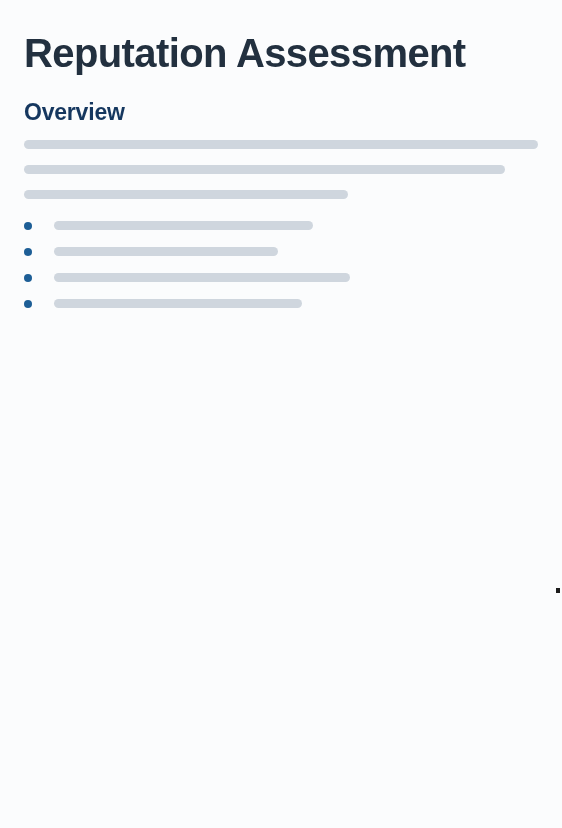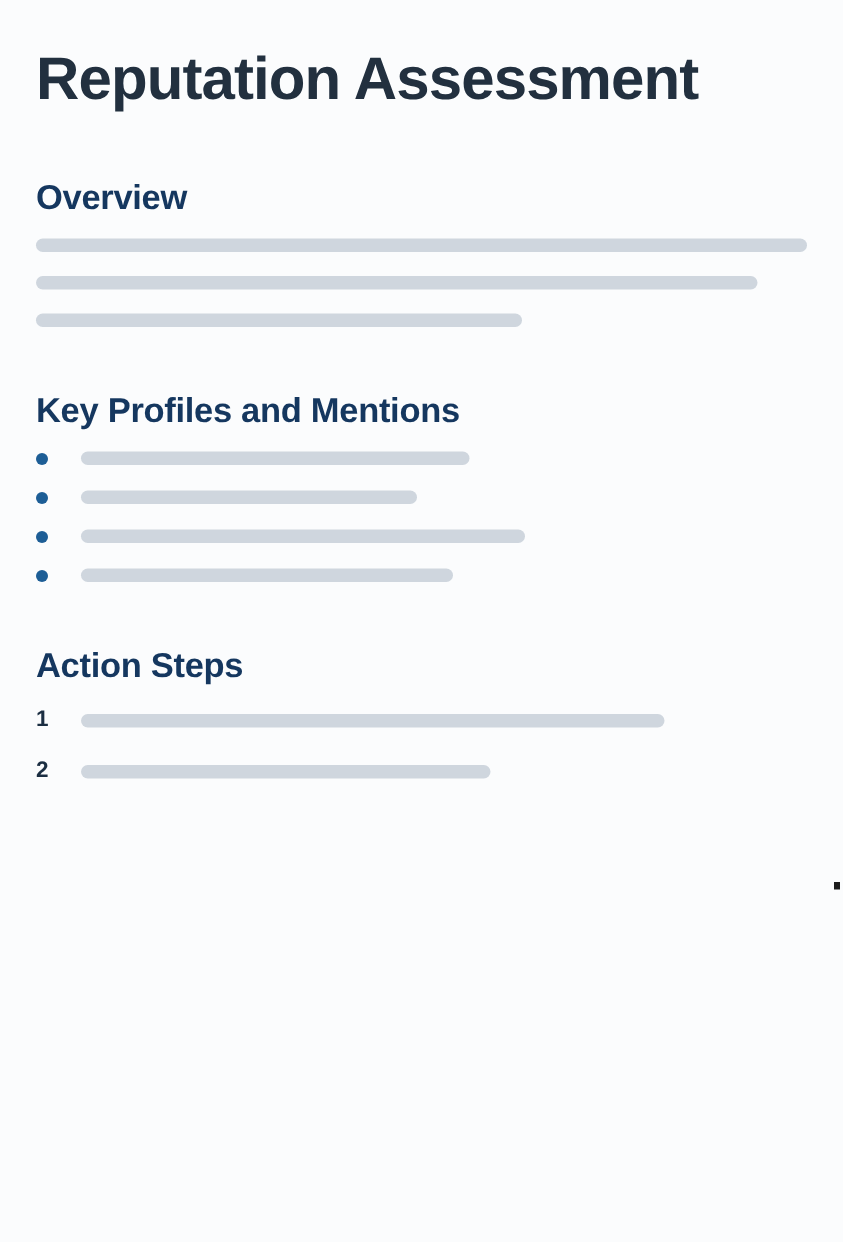--- a/index.html
+++ b/index.html
@@ -32,21 +32,21 @@
     padding-top: 30px;
     font-size: 40px;
     line-height: 46px;
     font-weight: 700;
     letter-spacing: -0.6px;
     color: #22303f;
   }
 
   
   .section {
-    margin-top: 41px;
+    margin-top: 22px;
   }
   .section-heading {
     margin: 0 0 14px 0;
     font-size: 23px;
     line-height: 28px;
     font-weight: 700;
     letter-spacing: -0.2px;
     color: #15375f;
   }
 
@@ -160,21 +160,20 @@
   <section class="section">
     <h2 class="section-heading">Overview</h2>
     <div class="lines">
       <div class="line" style="width:514px"></div>
       <div class="line" style="width:481px"></div>
       <div class="line" style="width:324px"></div>
     </div>
   </section>
 
   <section class="section">
-    <h2 class="section-heading">Key Profiles and Mentions</h2>
     <ul class="bullet-list">
       <li class="bullet-item">
         <span class="bullet-dot"></span>
         <span class="bullet-line" style="width:259px"></span>
       </li>
       <li class="bullet-item">
         <span class="bullet-dot"></span>
         <span class="bullet-line" style="width:224px"></span>
       </li>
       <li class="bullet-item">
@@ -183,28 +182,15 @@
       </li>
       <li class="bullet-item">
         <span class="bullet-dot"></span>
         <span class="bullet-line" style="width:248px"></span>
       </li>
     </ul>
   </section>
 
 
 
-  <section class="section">
-    <h2 class="section-heading">Action Steps</h2>
-    <ol class="numbered-list">
-      <li class="numbered-item">
-        <span class="number-marker">1</span>
-        <span class="numbered-line" style="width:389px"></span>
-      </li>
-      <li class="numbered-item">
-        <span class="number-marker">2</span>
-        <span class="numbered-line" style="width:273px"></span>
-      </li>
-    </ol>
-  </section>
 
   <div class="corner-mark"></div>
 </div>
 
 </body></html>

